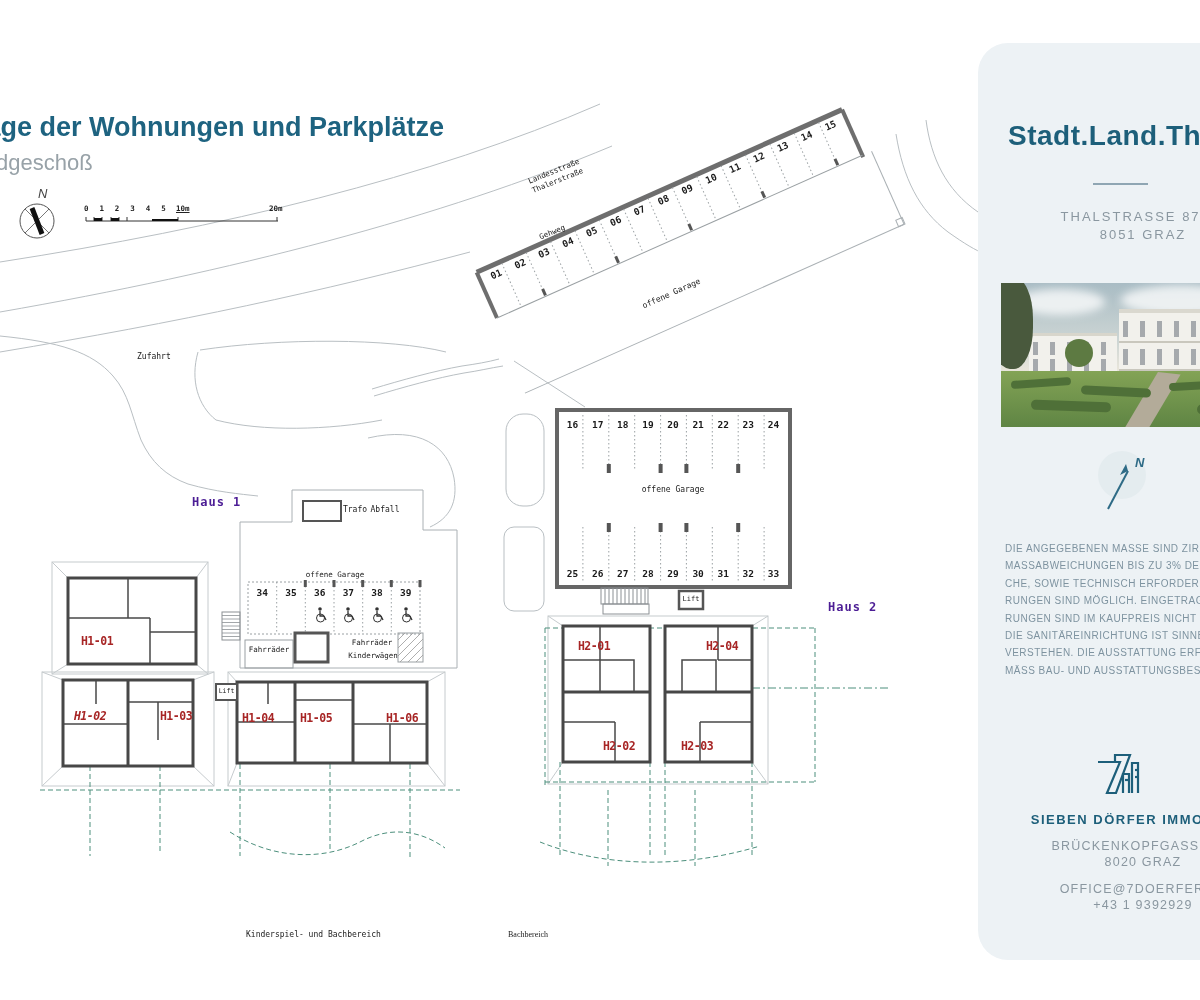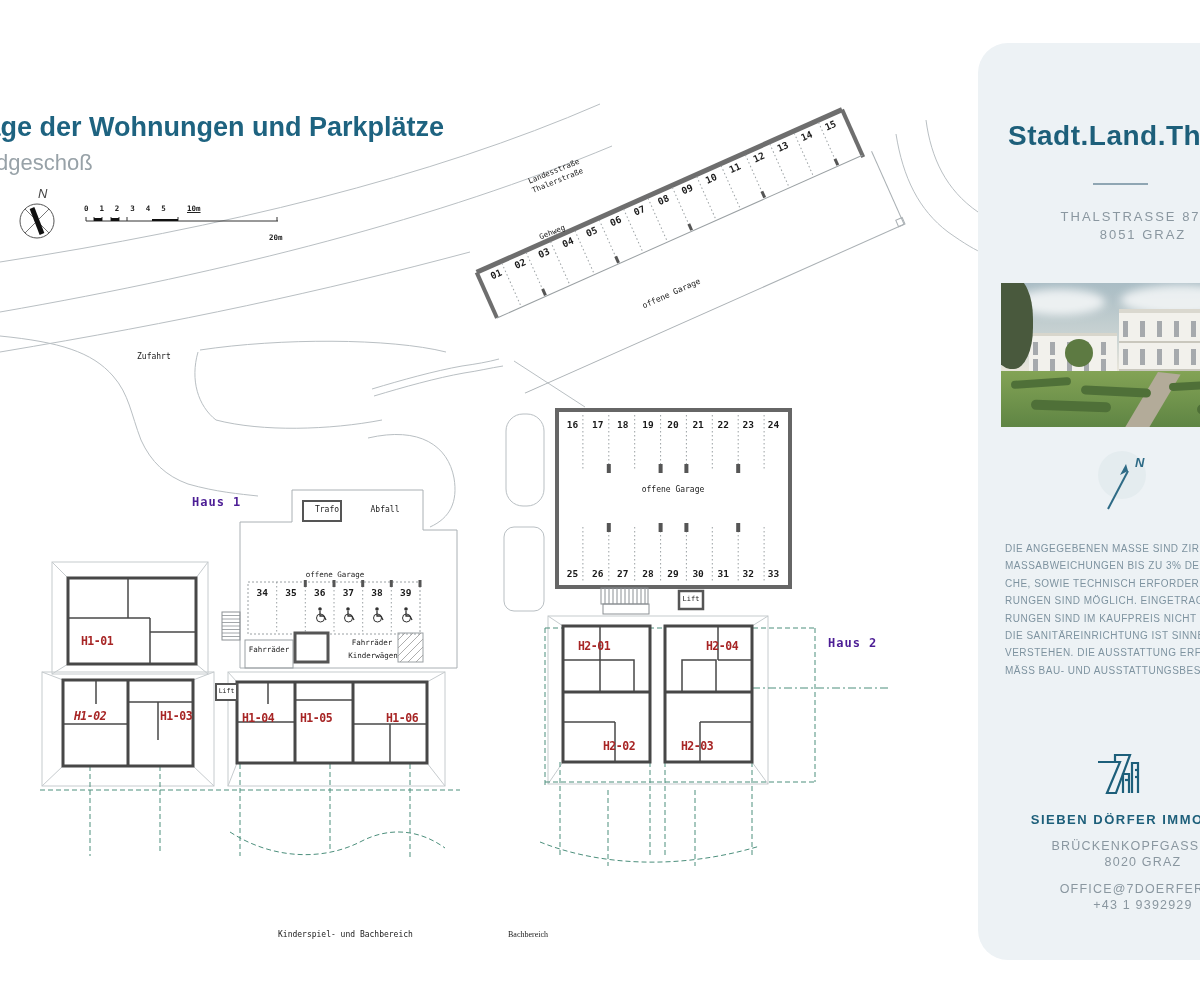--- a/index.html
+++ b/index.html
@@ -349,22 +349,22 @@
     <rect x="94" y="218" width="8" height="3" fill="#111" stroke="none"></rect>
     <rect x="111" y="218" width="8" height="3" fill="#111" stroke="none"></rect>
     <rect x="152" y="219" width="26" height="2" fill="#111" stroke="none"></rect>
   </g>
 </svg>
 
 <div class="page-title">Lage der Wohnungen und Parkplätze</div>
 <div class="page-sub">Erdgeschoß</div>
 <div class="compass-n">N</div>
 <div class="scale-nums">0 1 2 3 4 5</div>
-<div class="scale-m" style="left:187px;text-decoration:underline;">10m</div>
-<div class="scale-m" style="left:269px;margin-top:29px;">20m</div>
+<div class="scale-m" style="left:176px;text-decoration:underline;">10m</div>
+<div class="scale-m" style="left:269px;">20m</div>
 
 <div class="rot-anchor" style="left:515px;top:182px;transform:rotate(-22deg);">
   <div class="ctr" style="width:80px;font-family:'DejaVu Sans Mono',monospace;font-size:7.5px;line-height:10px;color:#1a1a1a;">
     <div>Landesstraße</div>
     <div>Thalerstraße</div>
   </div>
 </div>
 <div class="rot-anchor lbl sz75" style="left:538px;top:233px;transform:rotate(-22deg);">Gehweg</div>
 <div class="lbl sz8" style="left:137px;top:352px;text-align:right;">Zufahrt</div>
 
@@ -416,43 +416,43 @@
 <div class="numrow" style="left:248px;top:587px;width:172px;">
     <span>34</span>
     <span>35</span>
     <span>36</span>
     <span>37</span>
     <span>38</span>
     <span>39</span>
   </div>
 <div class="lbl sz75 ctr" style="left:300px;top:570px;width:70px;">offene Garage</div>
 
-<div class="lbl sz8 ctr" style="left:304px;top:505px;width:46px;">Trafo</div>
+<div class="lbl sz8 ctr" style="left:304px;top:505px;width:46px;padding-left:28px;">Trafo</div>
 <div class="lbl sz8 ctr" style="left:368px;top:505px;width:34px;">Abfall</div>
 <div class="lbl sz75 ctr" style="left:246px;top:645px;width:46px;">Fahrräder</div>
 <div class="lbl sz75 ctr" style="left:348px;top:638px;width:48px;">Fahrräder</div>
 <div class="lbl sz75 ctr" style="left:346px;top:651px;width:54px;">Kinderwägen</div>
 <div class="lbl sz65 ctr" style="left:216px;top:687px;width:21px;">Lift</div>
 <div class="lbl sz7 ctr" style="left:679px;top:595px;width:24px;">Lift</div>
 
 <div class="lbl haus" style="left:192px;top:495px;">Haus 1</div>
-<div class="lbl haus" style="left:828px;top:600px;margin-top:36px;">Haus 2</div>
+<div class="lbl haus" style="left:828px;top:600px;">Haus 2</div>
 
 <div class="lbl red ctr" style="left:72px;top:634px;width:50px;">H1-01</div>
 <div class="lbl red ctr" style="left:65px;top:709px;width:50px;font-style:italic;">H1-02</div>
 <div class="lbl red ctr" style="left:151px;top:709px;width:50px;">H1-03</div>
 <div class="lbl red ctr" style="left:233px;top:711px;width:50px;">H1-04</div>
 <div class="lbl red ctr" style="left:291px;top:711px;width:50px;">H1-05</div>
 <div class="lbl red ctr" style="left:377px;top:711px;width:50px;">H1-06</div>
 <div class="lbl red ctr" style="left:569px;top:639px;width:50px;">H2-01</div>
 <div class="lbl red ctr" style="left:594px;top:739px;width:50px;">H2-02</div>
 <div class="lbl red ctr" style="left:672px;top:739px;width:50px;">H2-03</div>
 <div class="lbl red ctr" style="left:697px;top:639px;width:50px;">H2-04</div>
 
-<div class="lbl sz8" style="left:246px;top:930px;margin-left:32px;">Kinderspiel- und Bachbereich</div>
+<div class="lbl sz8" style="left:246px;top:930px;">Kinderspiel- und Bachbereich</div>
 <div class="lbl sz8" style="left:508px;top:930px;font-family:Liberation Serif, serif;">Bachbereich</div>
 
 <div class="panel">
   <div class="heading">Stadt.Land.Thal.</div>
   <div class="divider"></div>
   <div class="addr">
     <div>THALSTRASSE 87-89</div>
     <div>8051 GRAZ</div>
   </div>
 

